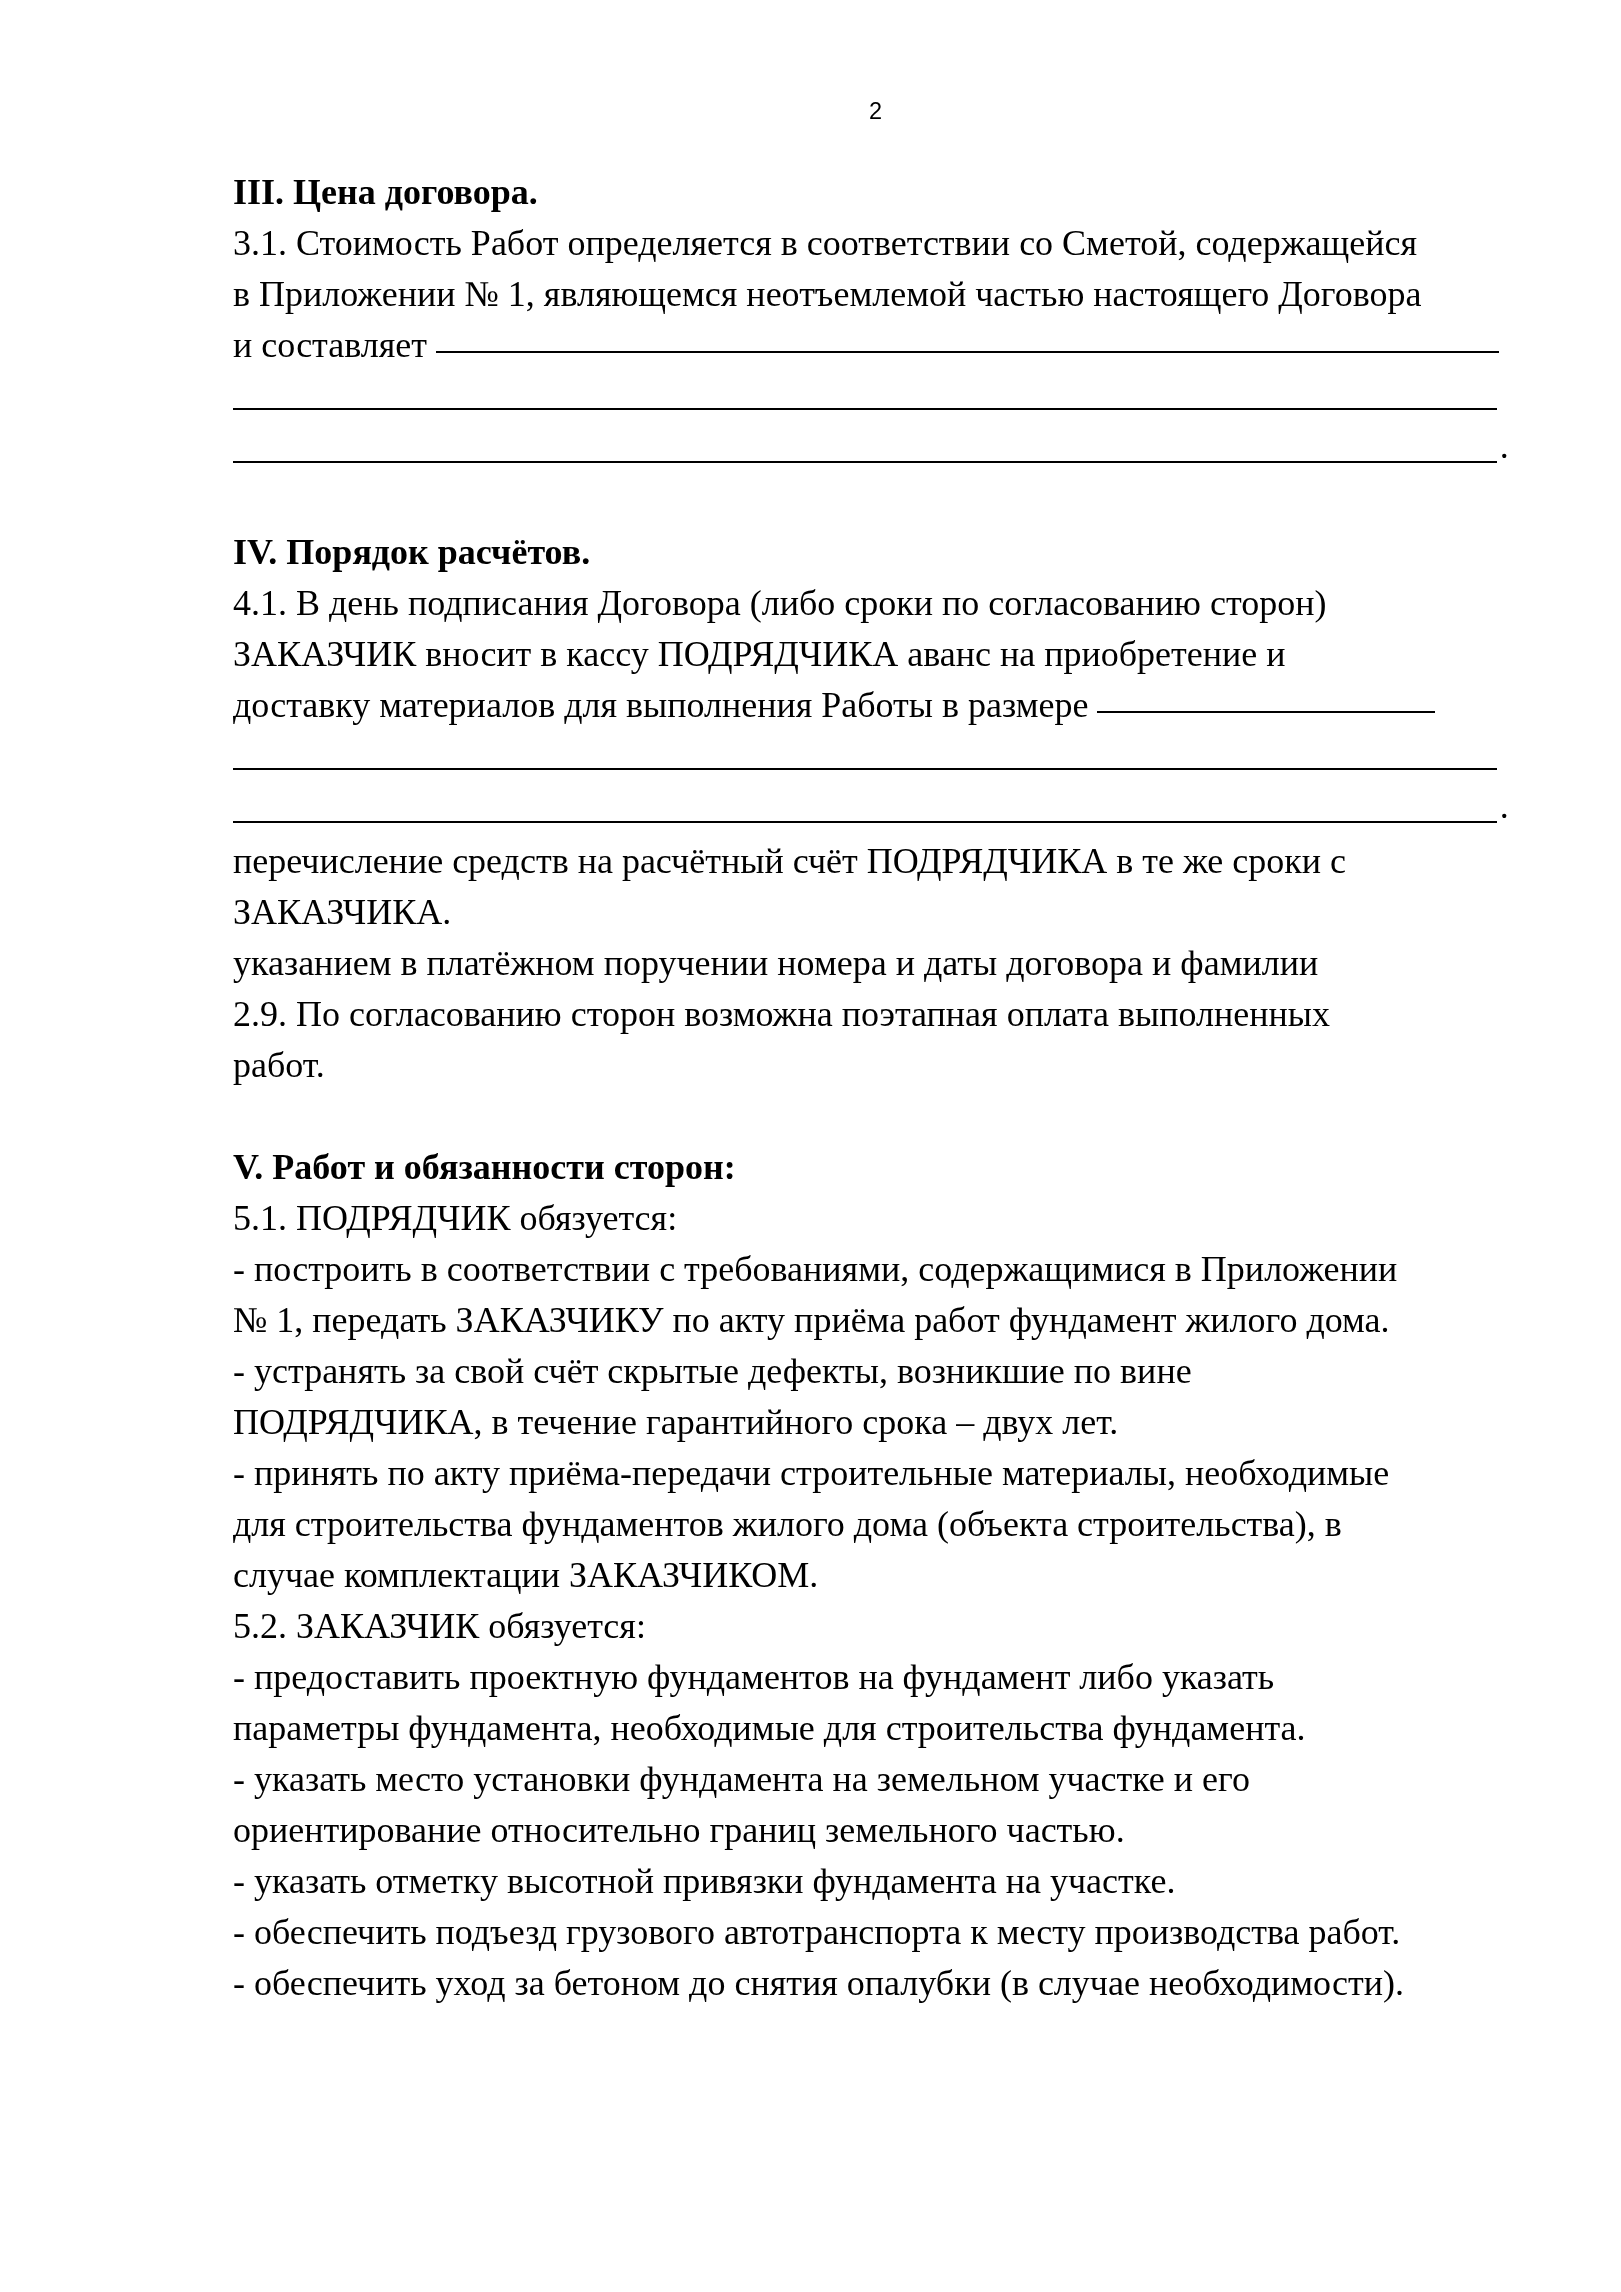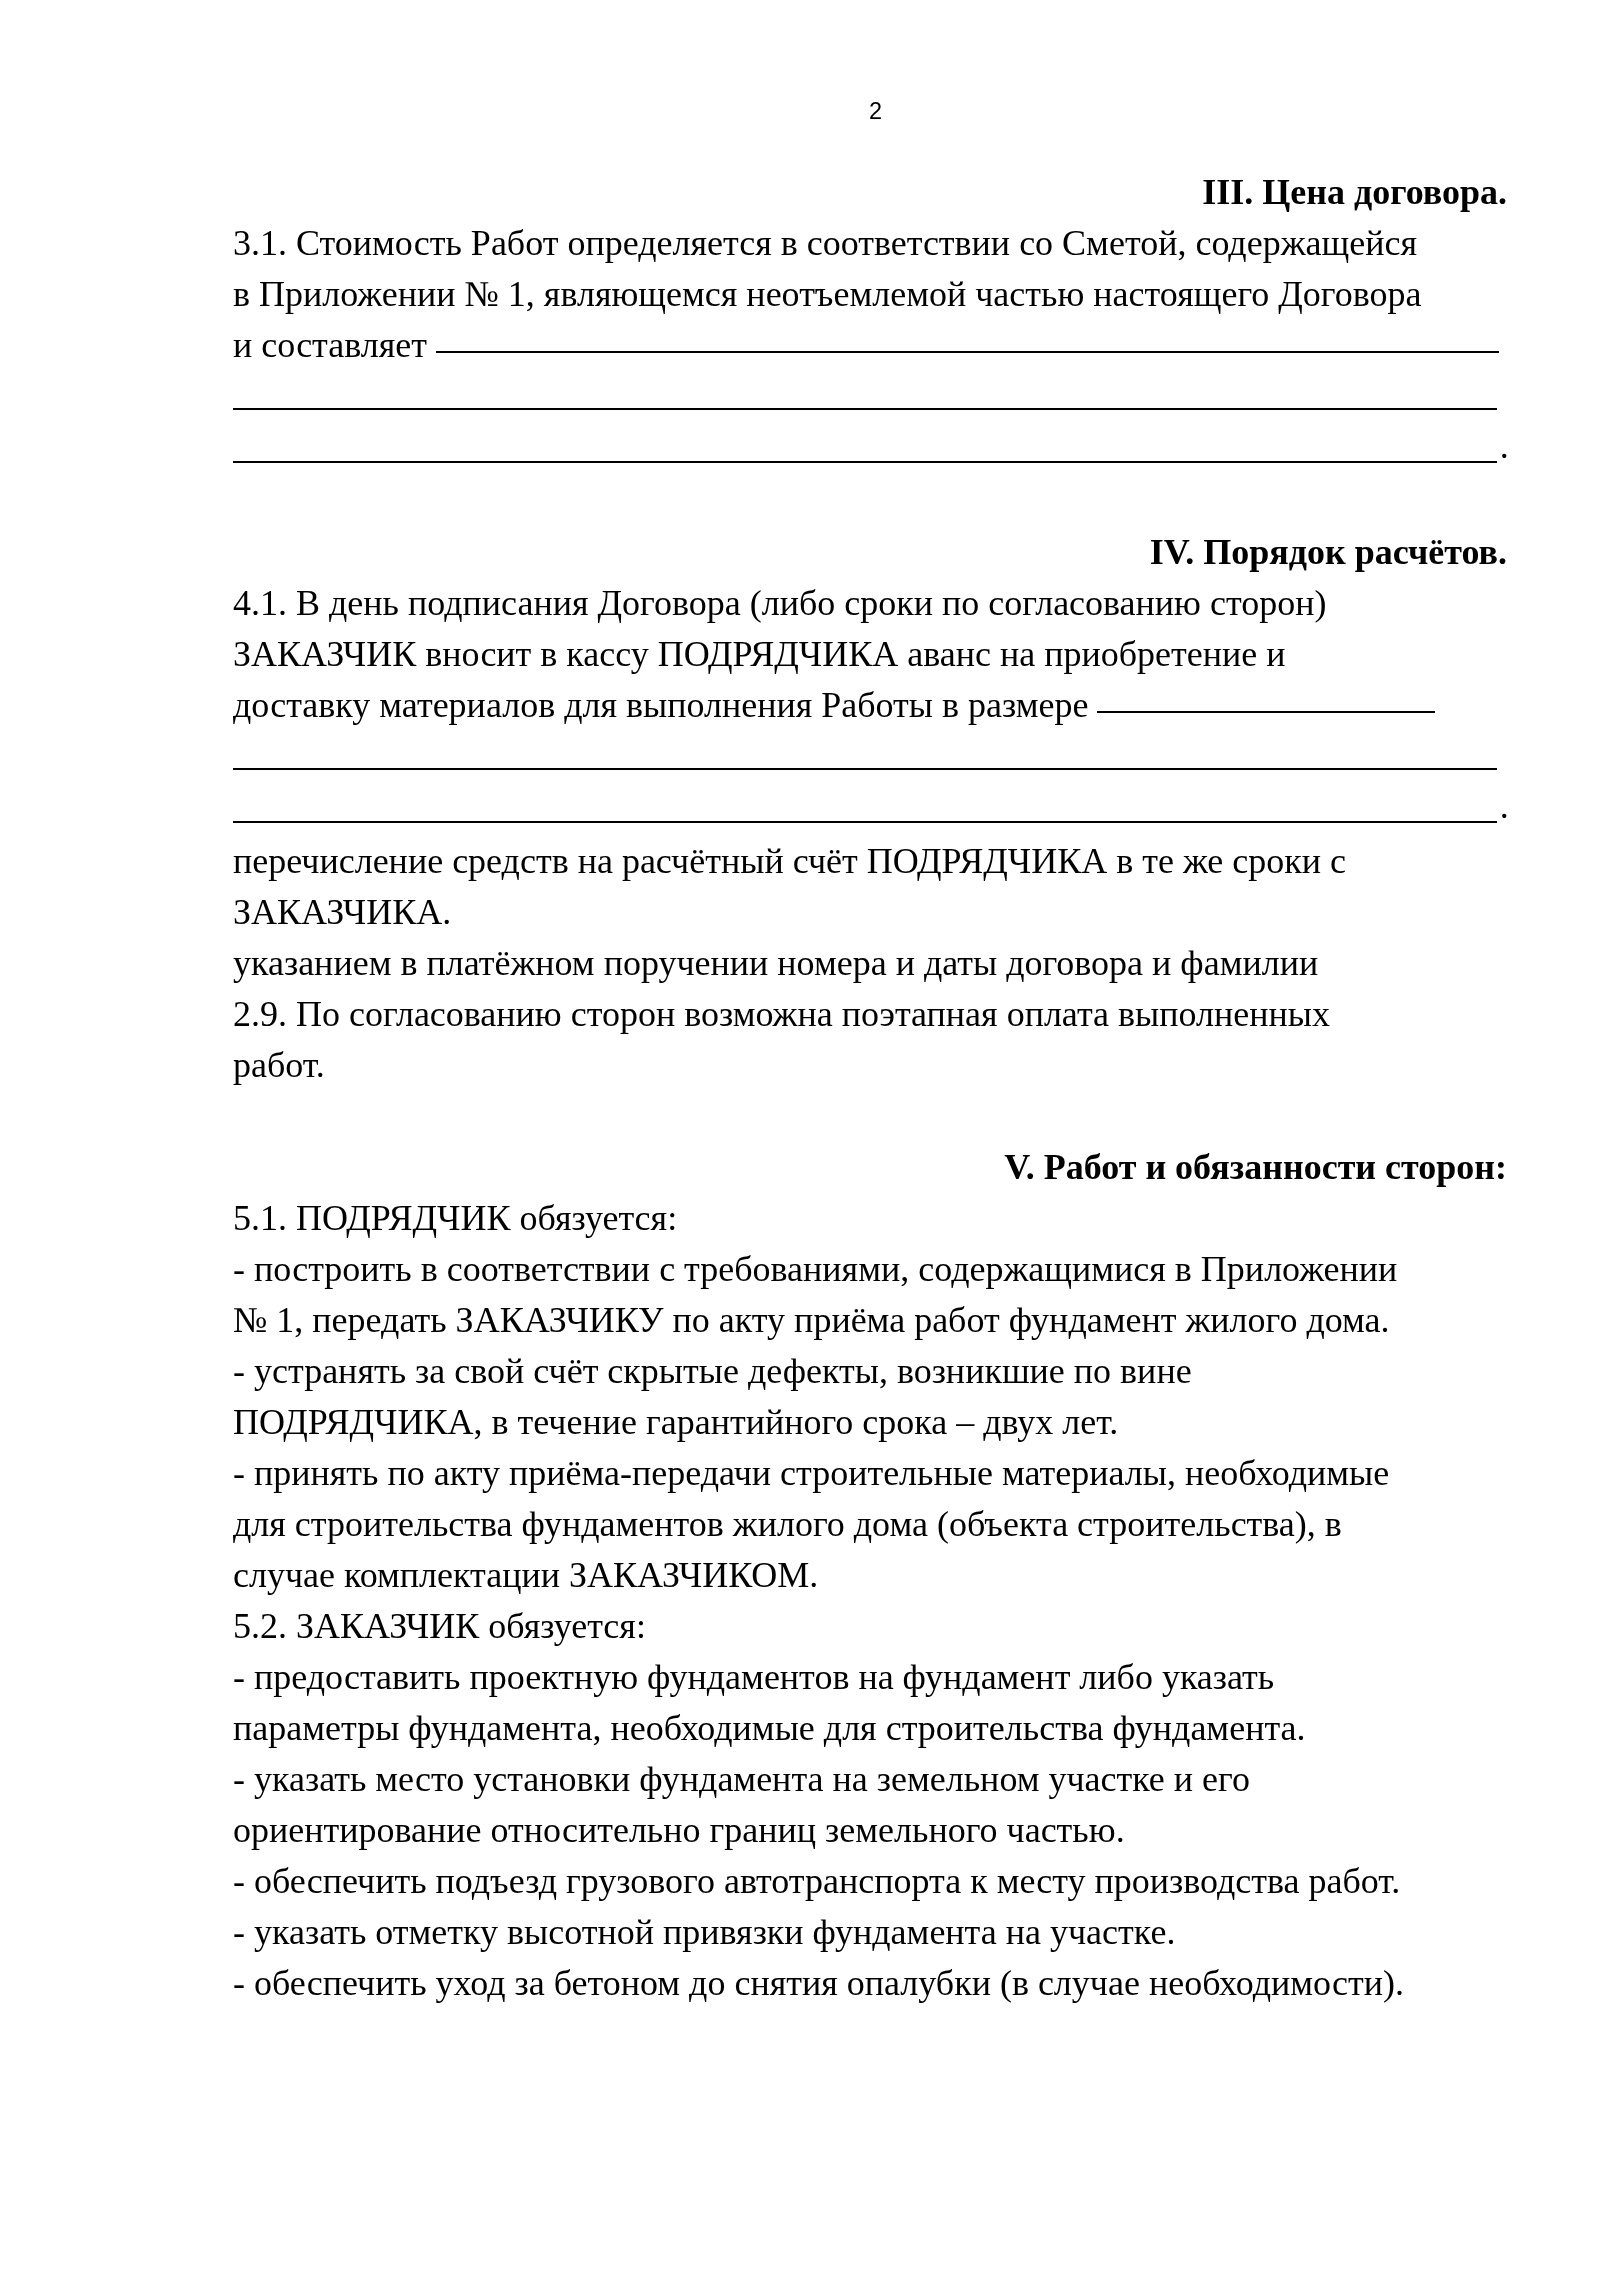--- a/index.html
+++ b/index.html
@@ -3,21 +3,21 @@
 <meta charset="utf-8">
 <style>
   html, body { margin: 0; padding: 0; background: #ffffff; }
   body { width: 1621px; height: 2293px; position: relative; overflow: hidden;
          font-family: "Liberation Serif", serif; color: #000; }
   .page-number { position: absolute; top: 98px; left: 0; width: 1751px; text-align: center;
          font-family: "Liberation Sans", sans-serif; font-size: 23.5px; }
   .content { position: absolute; top: 167px; left: 233px; width: 1274px;
          font-size: 36px; line-height: 51px; }
   .p { margin: 0; white-space: nowrap; }
-  .h { font-weight: bold; text-align: right; }
+  .h { font-weight: bold; }
   b { font-weight: normal; }
   .gap { height: 51px; }
   .blank { display: inline-block; border-bottom: 2px solid #000; height: 35px; vertical-align: baseline; position: relative; top: -3.9px; }
   .blank-full { display: block; border-bottom: 2px solid #000; height: 37px; width: 1264px; margin-bottom: 13.5px; position: relative; }
   .blank-full.dot::after { content: "."; position: absolute; right: -11.8px; bottom: -11.8px; }
 </style>
 </head>
 <body>
 
 <div class="page-number">2</div>
@@ -62,18 +62,18 @@
     <p class="p"><b>ПОДРЯДЧИКА</b><span>, в течение гарантийного срока – двух лет.</span></p>
     <p class="p">- принять по акту приёма-передачи строительные материалы, необходимые</p>
     <p class="p">для строительства фундаментов жилого дома (объекта строительства), в</p>
     <p class="p"><span>случае комплектации </span><b>ЗАКАЗЧИКОМ</b><span>.</span></p>
 
     <p class="p"><span>5.2. </span><b>ЗАКАЗЧИК</b><span> обязуется:</span></p>
     <p class="p">- предоставить проектную фундаментов на фундамент либо указать</p>
     <p class="p">параметры фундамента, необходимые для строительства фундамента.</p>
     <p class="p">- указать место установки фундамента на земельном участке и его</p>
     <p class="p">ориентирование относительно границ земельного частью.</p>
+    <p class="p">- указать отметку высотной привязки фундамента на участке.</p>
     <p class="p">- обеспечить подъезд грузового автотранспорта к месту производства работ.</p>
-    <p class="p">- указать отметку высотной привязки фундамента на участке.</p>
     <p class="p">- обеспечить уход за бетоном до снятия опалубки (в случае необходимости).</p>
   </div>
 </div>
 
 
 </body></html>

